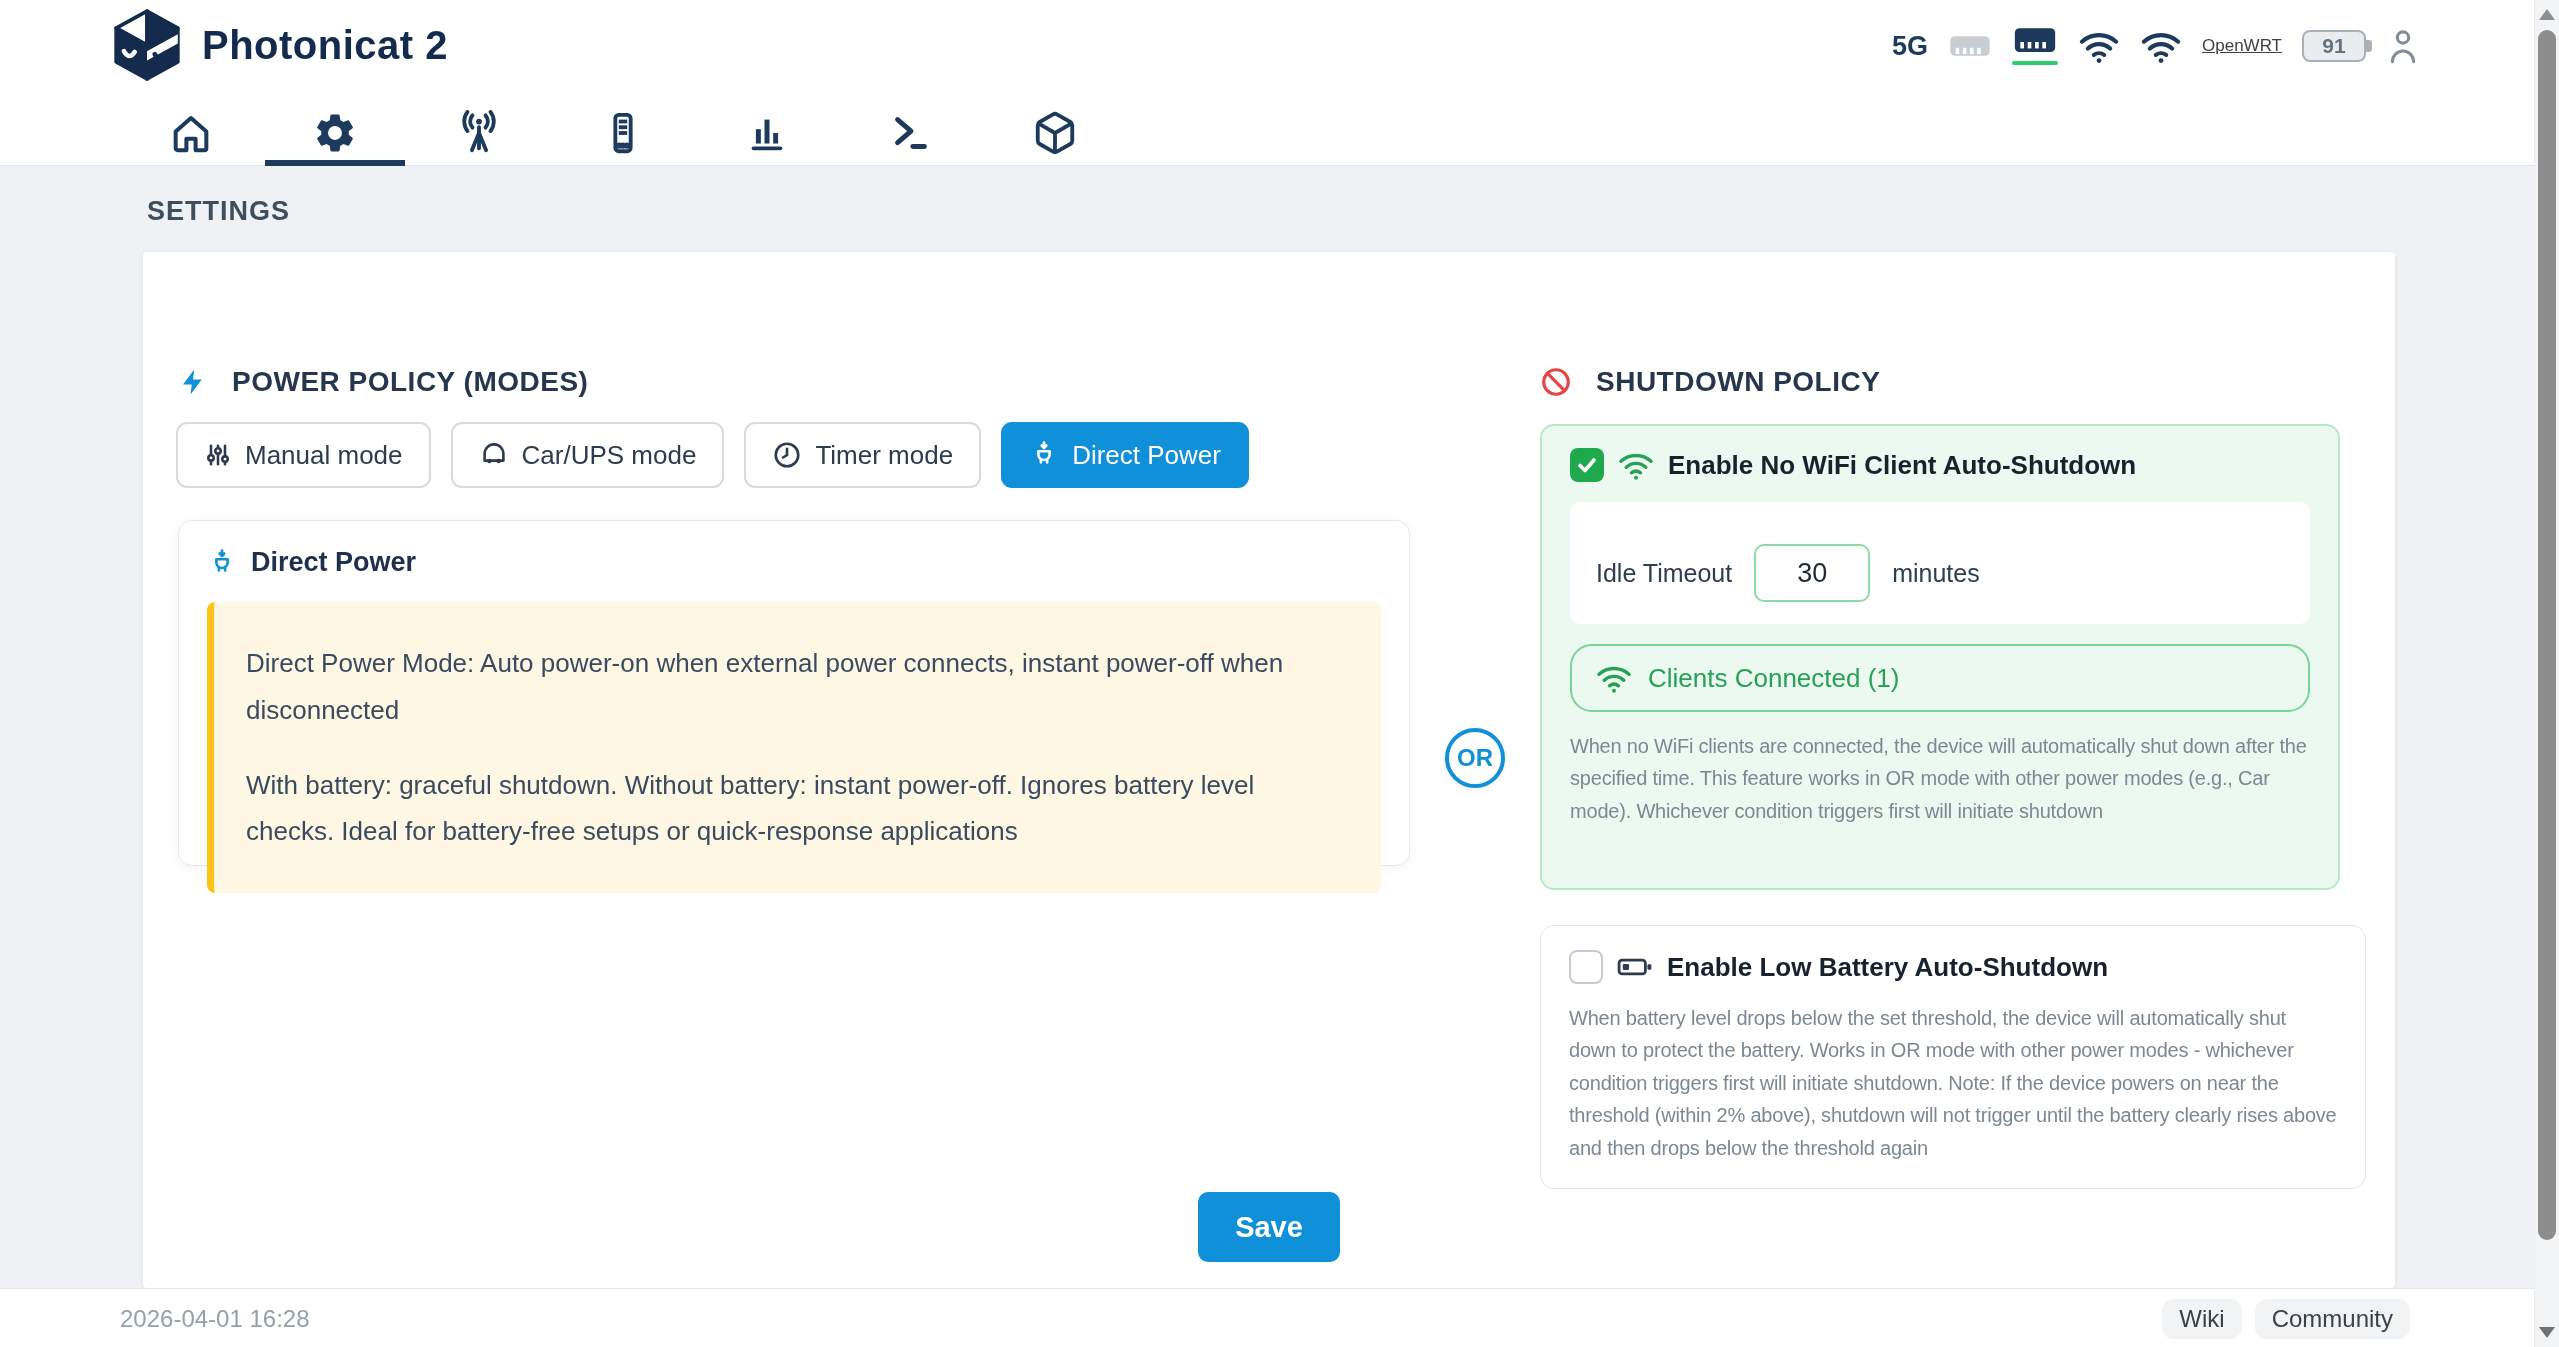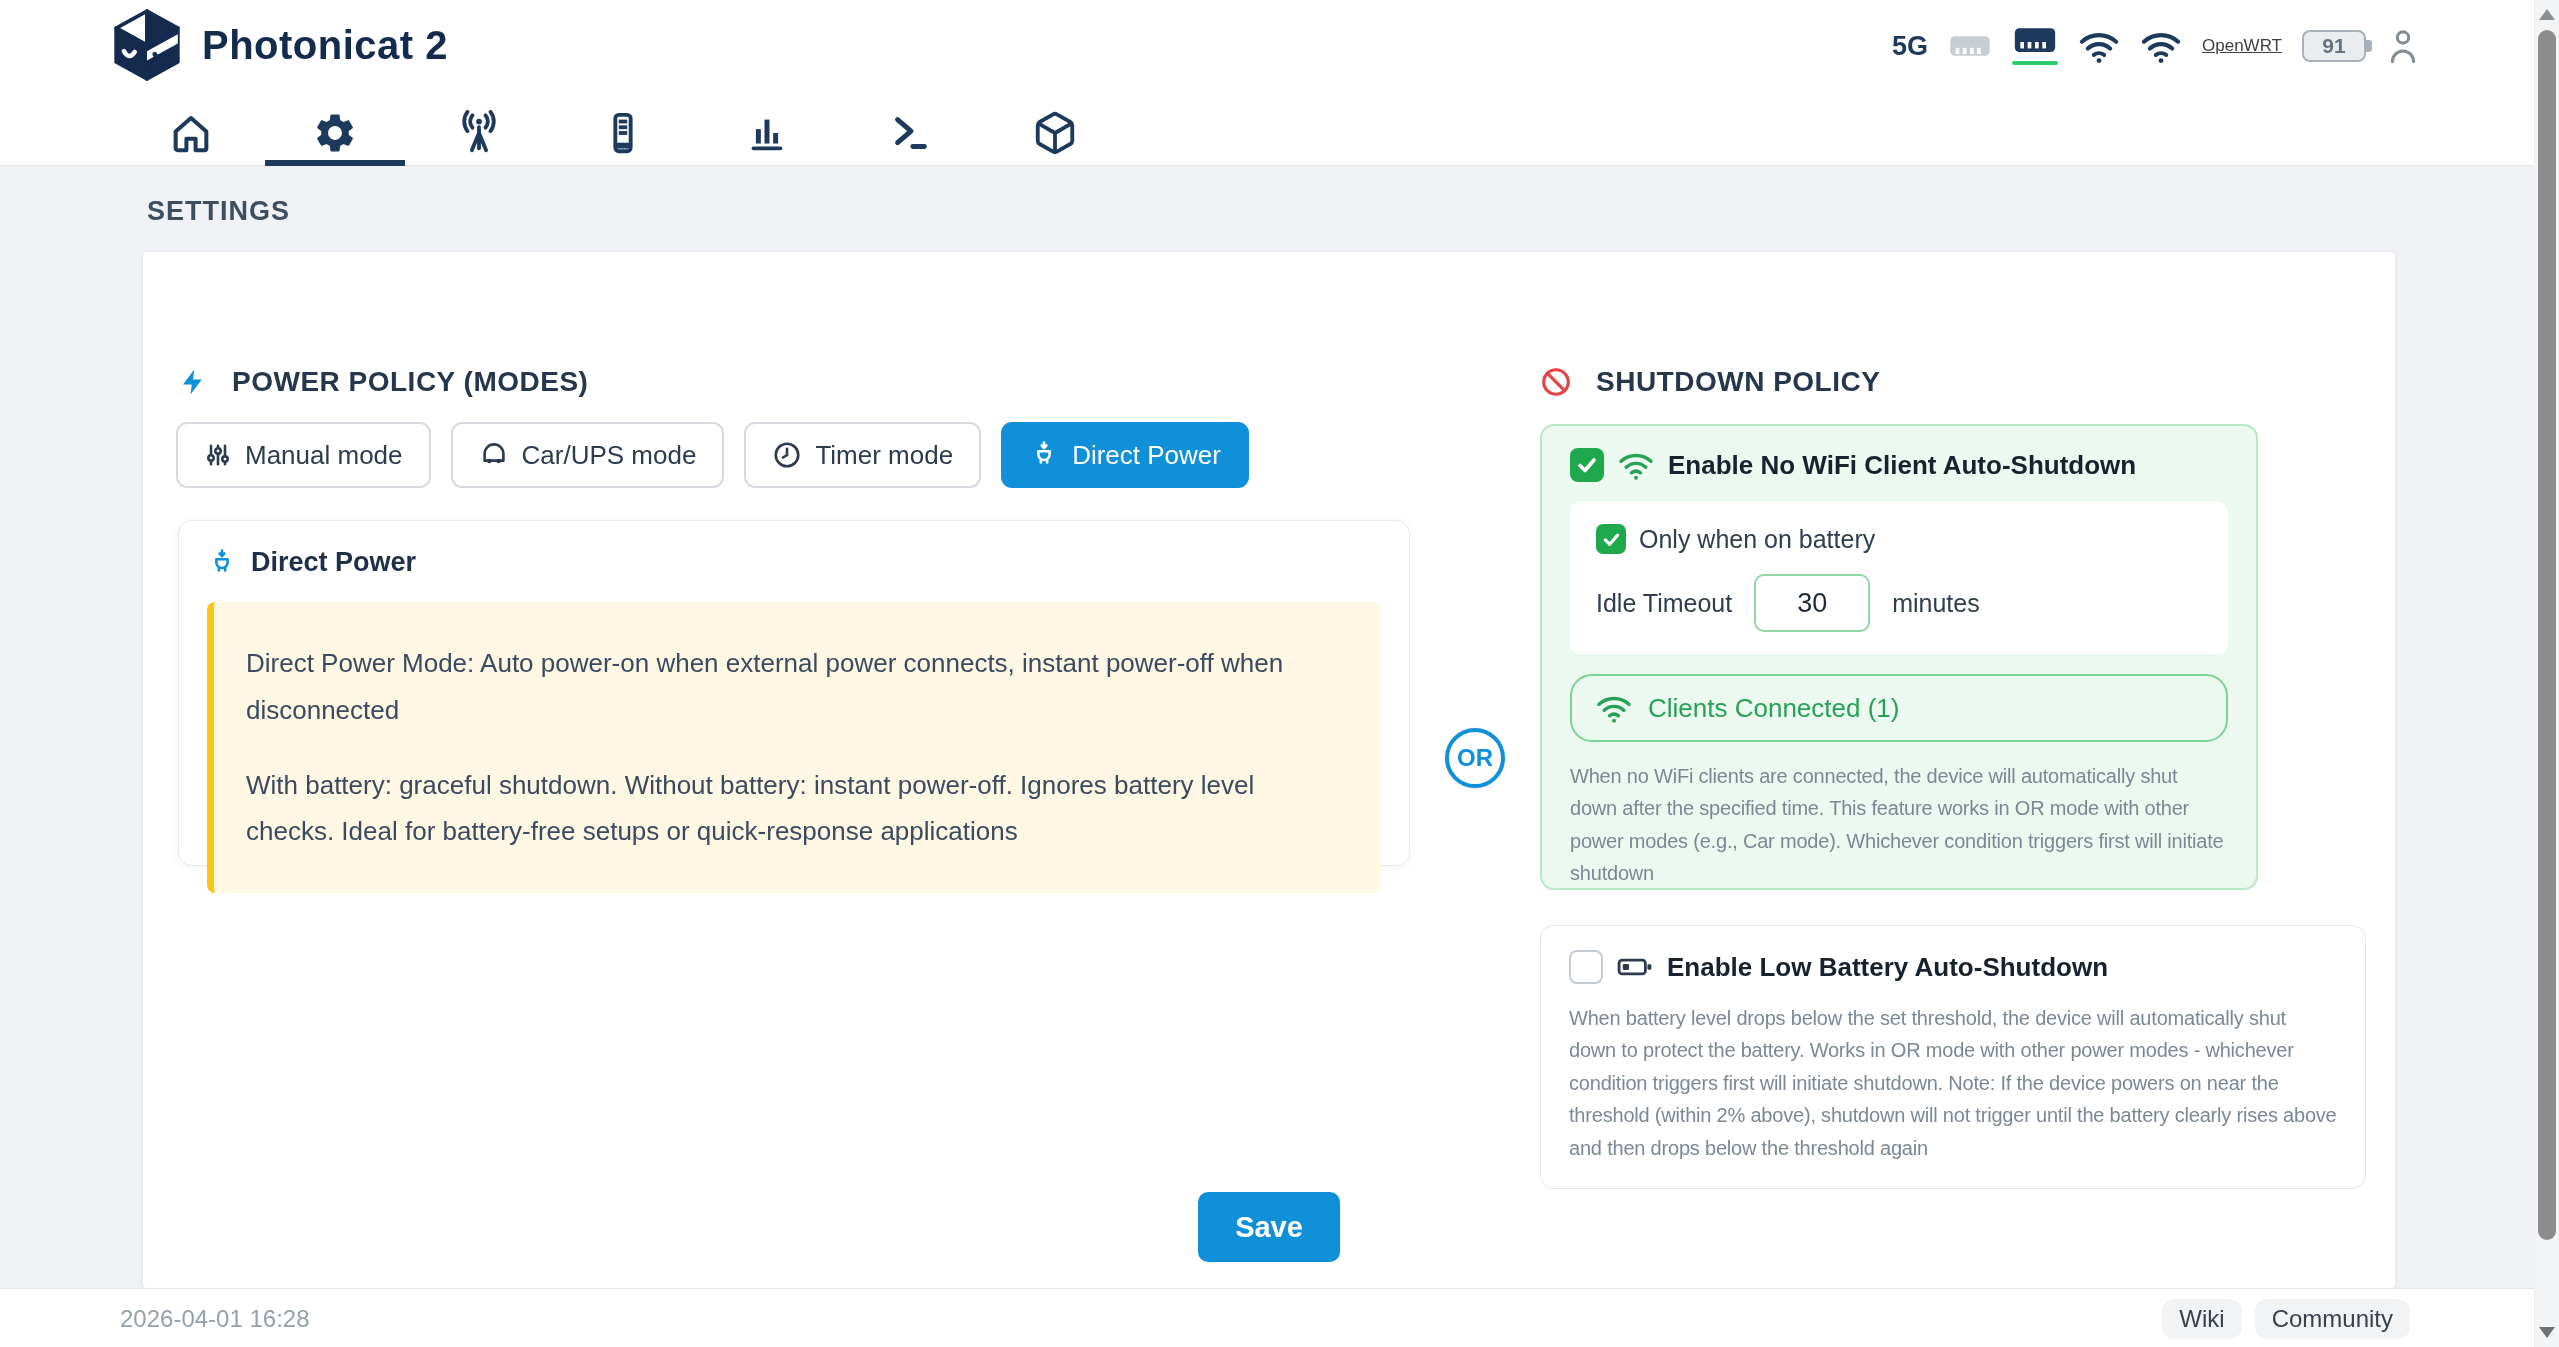--- a/index.html
+++ b/index.html
@@ -92,21 +92,21 @@
   .or-badge {
     position:absolute; left:1302px; top:476px; width:60px; height:60px; border-radius:50%;
     background:#fff; border:4px solid #1090d9; color:#1090d9;
     display:flex; align-items:center; justify-content:center; font-size:24px; font-weight:bold;
     box-shadow:0 1px 4px rgba(0,0,0,.08);
   }
 
   
   .heading-right { left:1397px; top:114px; }
   .green-card {
-    position:absolute; left:1397px; top:172px; width:718px; height:466px;
+    position:absolute; left:1397px; top:172px; width:800px; height:466px;
     background:#ecf9f0; border:2px solid #b9e8c6; border-radius:14px; padding:22px 28px;
   }
   .check-row { display:flex; align-items:center; gap:14px; }
   .check-row .label-bold { font-size:26px; font-weight:bold; color:#17222e; }
   .checkbox {
     width:34px; height:34px; border-radius:8px; background:#1fa84c;
     display:flex; align-items:center; justify-content:center; cursor:pointer; flex:none;
   }
   .checkbox.small { width:30px; height:30px; border-radius:7px; }
   .checkbox.unchecked { background:#fff; border:2px solid #c4cbd2; }
@@ -393,28 +393,20 @@
           <path d="M2 8a15 15 0 0 1 20 0"></path>
             <path d="M5.5 12a9.5 9.5 0 0 1 13 0"></path>
             <path d="M9 15.7a5 5 0 0 1 6 0"></path>
           <circle cx="12" cy="19" r="1.3" fill="#27a155" stroke="none"></circle>
         </svg>
       </span>
       <span class="label-bold">Enable No WiFi Client Auto-Shutdown</span>
     </div>
 
     <div class="inner-box">
-      <div class="inner-row">
-        <span class="checkbox small">
-          <svg width="21" height="21" viewBox="0 0 24 24" fill="none" stroke="#ffffff" stroke-width="3.6" stroke-linecap="round" stroke-linejoin="round">
-            <polyline points="5 12.5 10 17.5 19 7"></polyline>
-          </svg>
-        </span>
-        <span>Only when on battery</span>
-      </div>
       <div class="timeout-row">
         <span>Idle Timeout</span>
         <input class="timeout-input" type="text" value="30" style="">
         <span>minutes</span>
       </div>
     </div>
 
     <div class="clients-box">
       <span>
         <svg width="36" height="32" viewBox="0 0 24 21" fill="none" stroke="#27a155" stroke-width="2.3" stroke-linecap="round">

